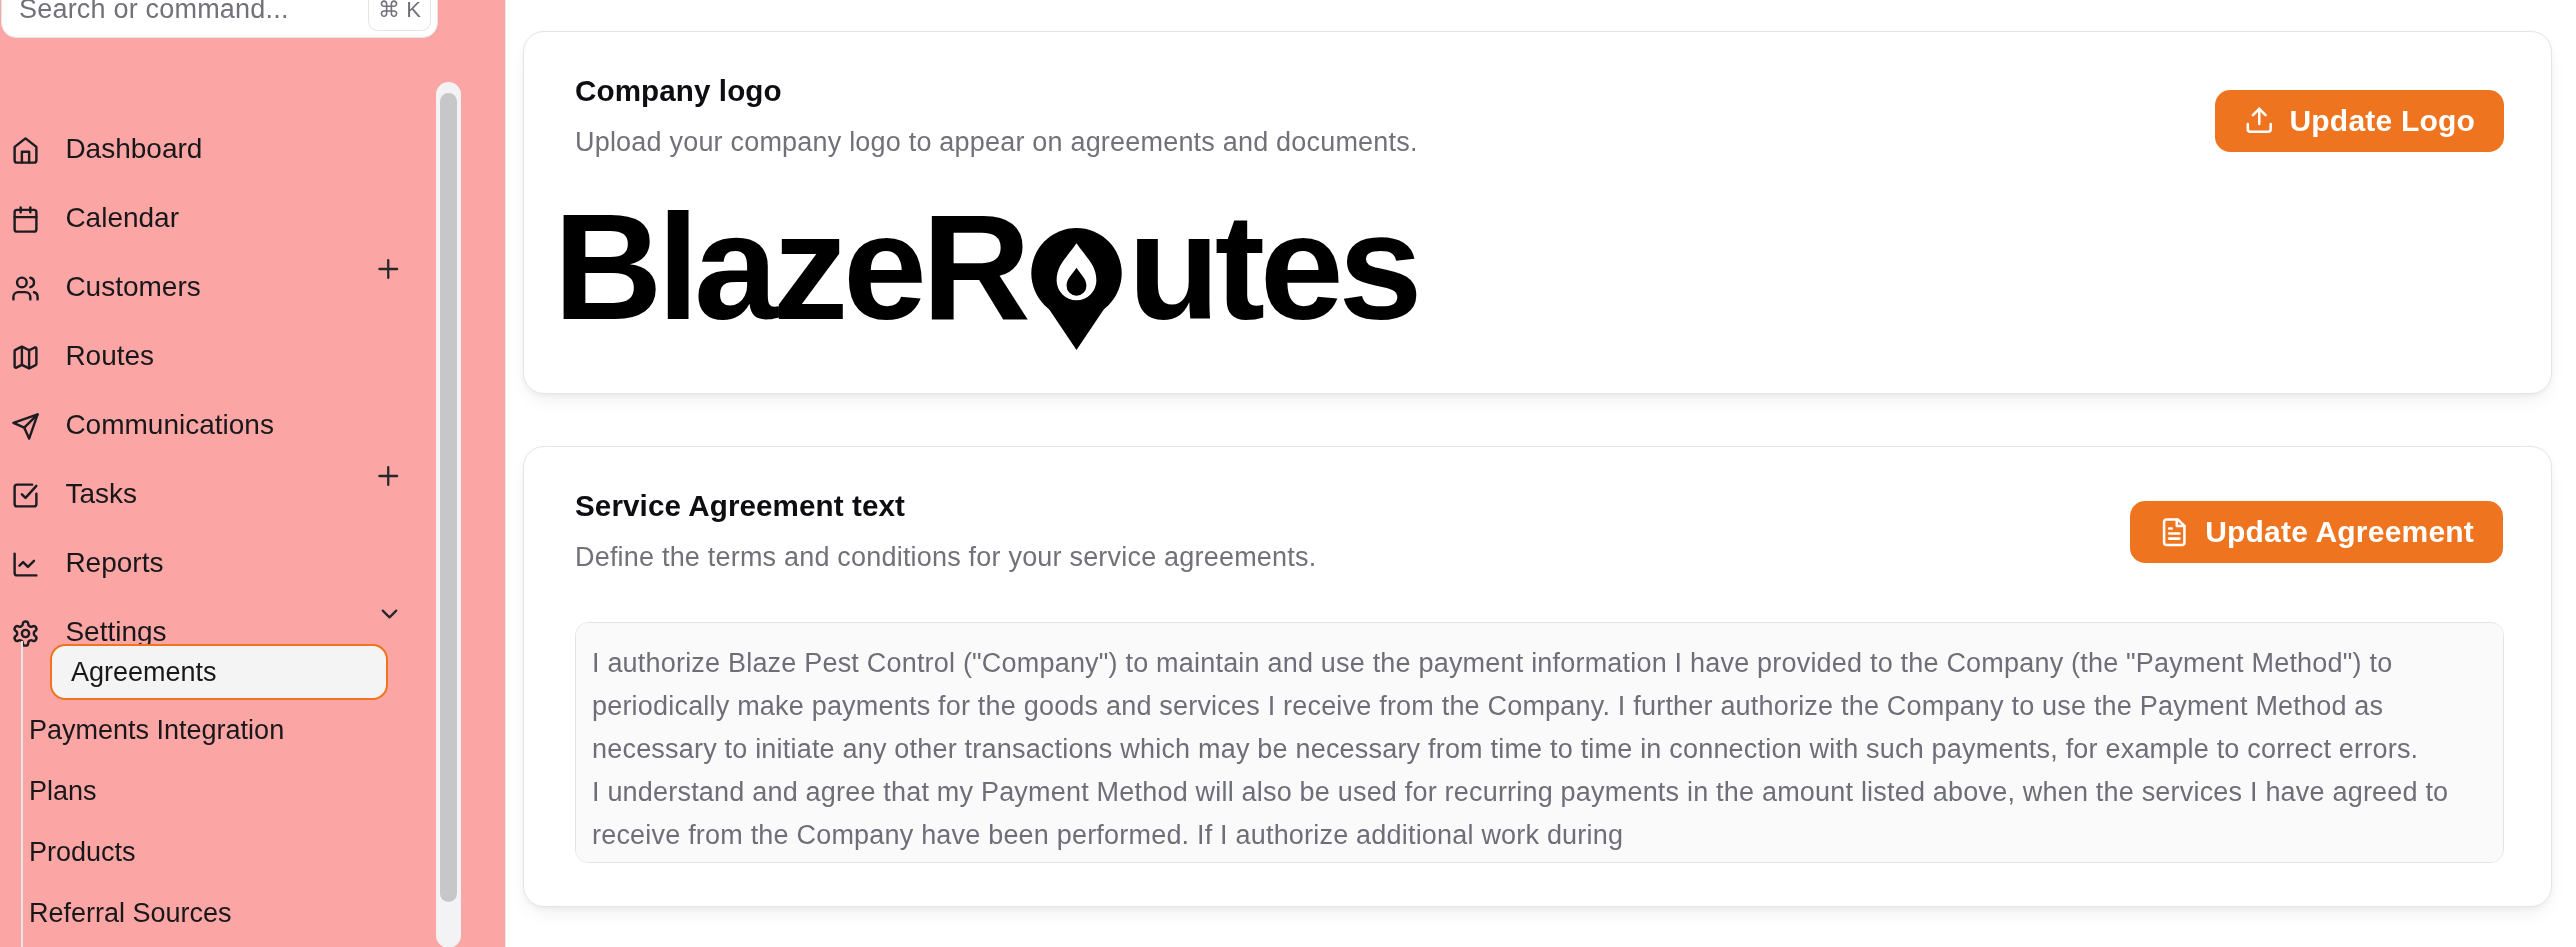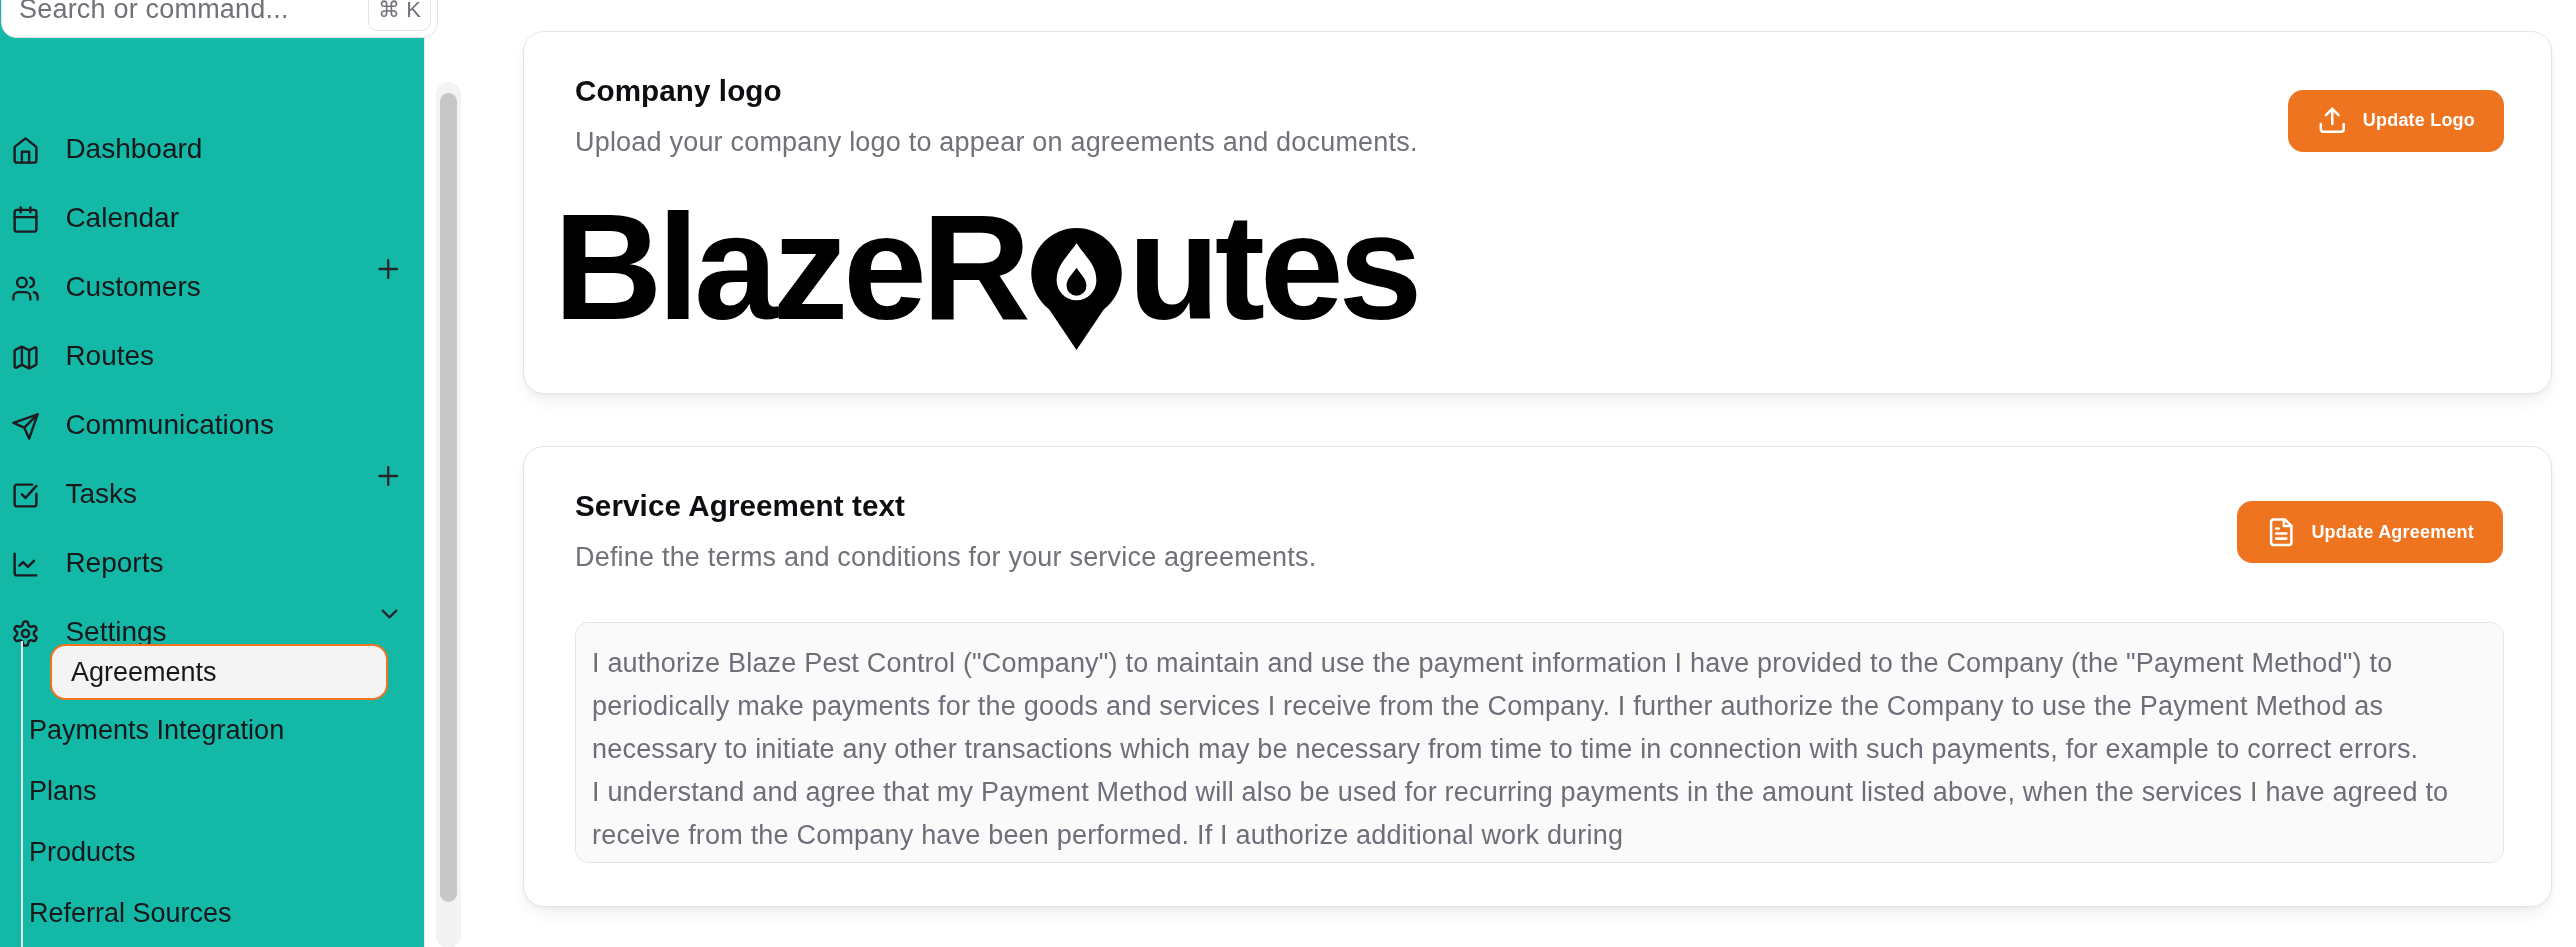--- a/index.html
+++ b/index.html
@@ -6,22 +6,22 @@
   html, body { width: 2576px; height: 948px; overflow: hidden; }
   body {
     font-family: "Liberation Sans", sans-serif;
     background: #ffffff;
     color: #18181b;
     position: relative;
   }
 
   
   .sidebar {
-    position: absolute; left: 0; top: 0; width: 425px; height: 948px;
-    background: #14b8a6;
+    position: absolute; left: 0; top: 0; width: 506px; height: 948px;
+    background: #fca5a5;
     border-right: 1.9px solid #e7e7ea;
   }
   .search-box {
     position: absolute; left: 1px; top: -19px; width: 437px; height: 57px;
     background: #ffffff;
     border: 1.9px solid #e4e4e7;
     border-radius: 15.3px;
     display: flex; align-items: center;
     padding-left: 17px;
   }
@@ -99,21 +99,21 @@
     font-size: 27px; color: #71717a; letter-spacing: 0.2px;
   }
 
   .btn {
     position: absolute;
     display: inline-flex; align-items: center; justify-content: center; gap: 15.3px;
     height: 62px; padding: 0 29px;
     background: #ee7420; color: #ffffff;
     border: none; border-radius: 15.3px;
     font-family: "Liberation Sans", sans-serif;
-    font-size: 18px; font-weight: 600; letter-spacing: 0.2px;
+    font-size: 30px; font-weight: 600; letter-spacing: 0.2px;
     cursor: pointer;
   }
   .btn .icon { width: 30.5px; height: 30.5px; color: #ffffff; }
   .btn-logo { top: 58px; right: 47px; }
   .btn-agreement { top: 54px; right: 48px; }
 
   
   .logo-wordmark {
     position: absolute; left: 29.6px; top: 159px;
     font-size: 151px; line-height: 1; font-weight: 700;

